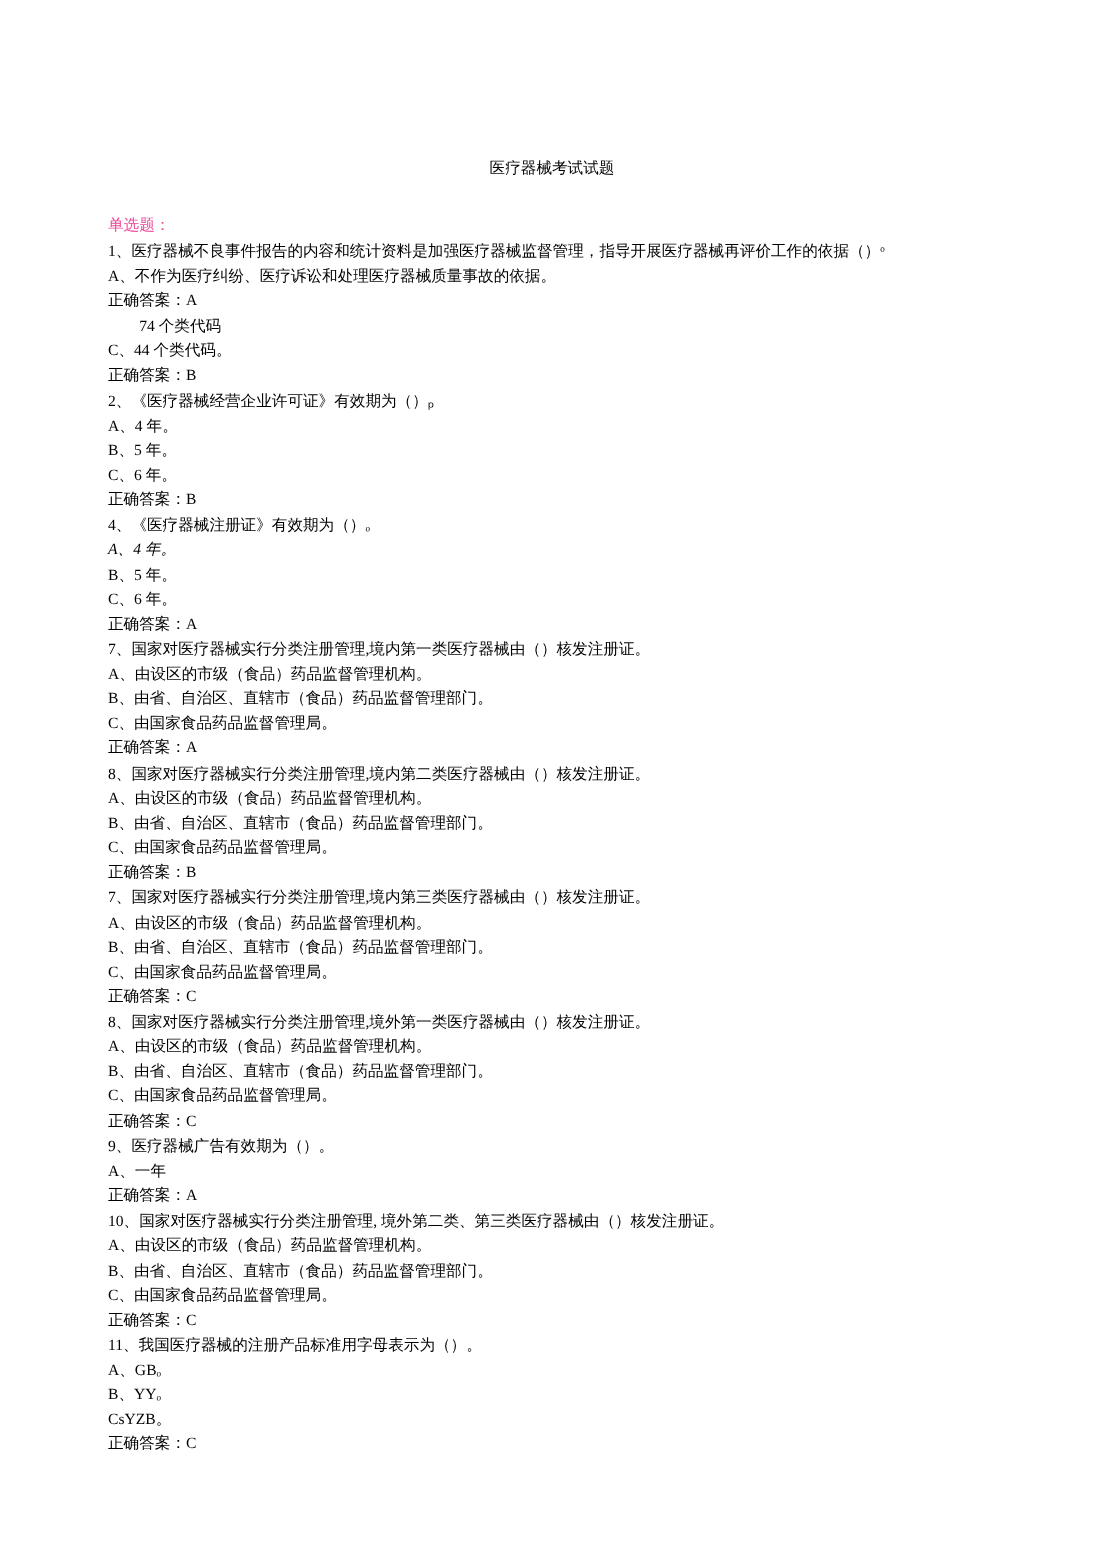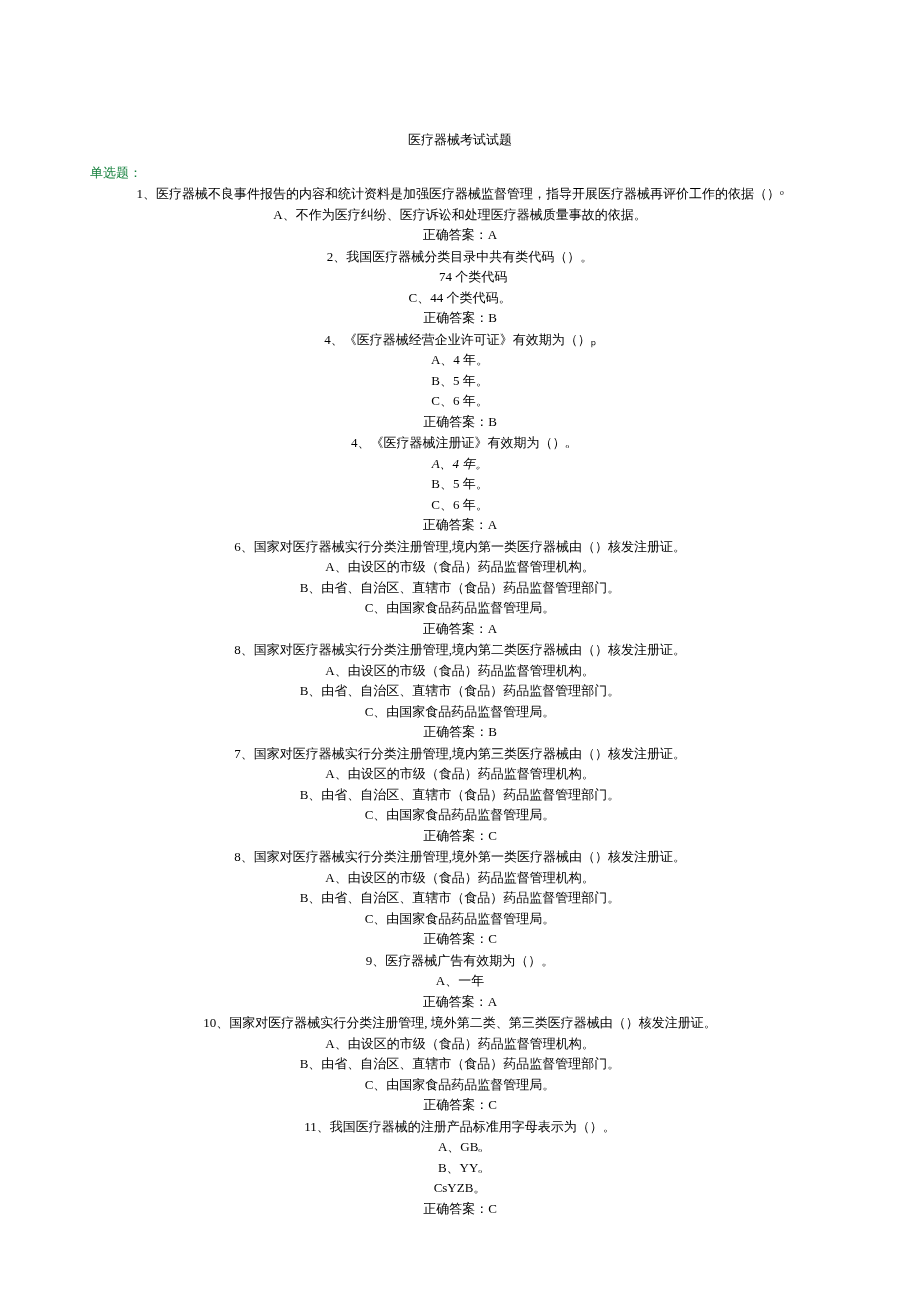--- a/index.html
+++ b/index.html
@@ -12,32 +12,31 @@
       font-size: 13px;
       line-height: 1.5;
       color: #000;
       background: #fff;
       padding: 130px 90px 60px 90px;
       width: 920px;
     }
     .title {
       text-align: center;
       font-size: 13px;
-      margin-bottom: 13px;
+      margin-bottom: 28px;
     }
     .section-header {
-      color: #15803d;
+      color: #ec4899;
       margin-bottom: 2px;
     }
     .question-block {
       margin-bottom: 2px;
     }
     .line {
       margin-bottom: 1px;
-      text-align: center;
     }
     .indent {
       padding-left: 26px;
     }
     .italic {
       font-style: italic;
     }
   </style>
 </head>
 <body>
@@ -46,41 +45,40 @@
 
 <div class="section-header">单选题：</div>
 
 <div id="questions-container">
     <div class="question-block">
       <div class="line">1、医疗器械不良事件报告的内容和统计资料是加强医疗器械监督管理，指导开展医疗器械再评价工作的依据（）ᵒ</div>
       <div class="line">A、不作为医疗纠纷、医疗诉讼和处理医疗器械质量事故的依据。</div>
       <div class="line">正确答案：A</div>
     </div>
     <div class="question-block">
-      <div class="line">2、我国医疗器械分类目录中共有类代码（）。</div>
       <div class="line indent">74 个类代码</div>
       <div class="line">C、44 个类代码。</div>
       <div class="line">正确答案：B</div>
     </div>
     <div class="question-block">
-      <div class="line">4、《医疗器械经营企业许可证》有效期为（）ₚ</div>
+      <div class="line">2、《医疗器械经营企业许可证》有效期为（）ₚ</div>
       <div class="line">A、4 年。</div>
       <div class="line">B、5 年。</div>
       <div class="line">C、6 年。</div>
       <div class="line">正确答案：B</div>
     </div>
     <div class="question-block">
       <div class="line">4、《医疗器械注册证》有效期为（）ₒ</div>
       <div class="line italic">A、4 年。</div>
       <div class="line">B、5 年。</div>
       <div class="line">C、6 年。</div>
       <div class="line">正确答案：A</div>
     </div>
     <div class="question-block">
-      <div class="line">6、国家对医疗器械实行分类注册管理,境内第一类医疗器械由（）核发注册证。</div>
+      <div class="line">7、国家对医疗器械实行分类注册管理,境内第一类医疗器械由（）核发注册证。</div>
       <div class="line">A、由设区的市级（食品）药品监督管理机构。</div>
       <div class="line">B、由省、自治区、直辖市（食品）药品监督管理部门。</div>
       <div class="line">C、由国家食品药品监督管理局。</div>
       <div class="line">正确答案：A</div>
     </div>
     <div class="question-block">
       <div class="line">8、国家对医疗器械实行分类注册管理,境内第二类医疗器械由（）核发注册证。</div>
       <div class="line">A、由设区的市级（食品）药品监督管理机构。</div>
       <div class="line">B、由省、自治区、直辖市（食品）药品监督管理部门。</div>
       <div class="line">C、由国家食品药品监督管理局。</div>

